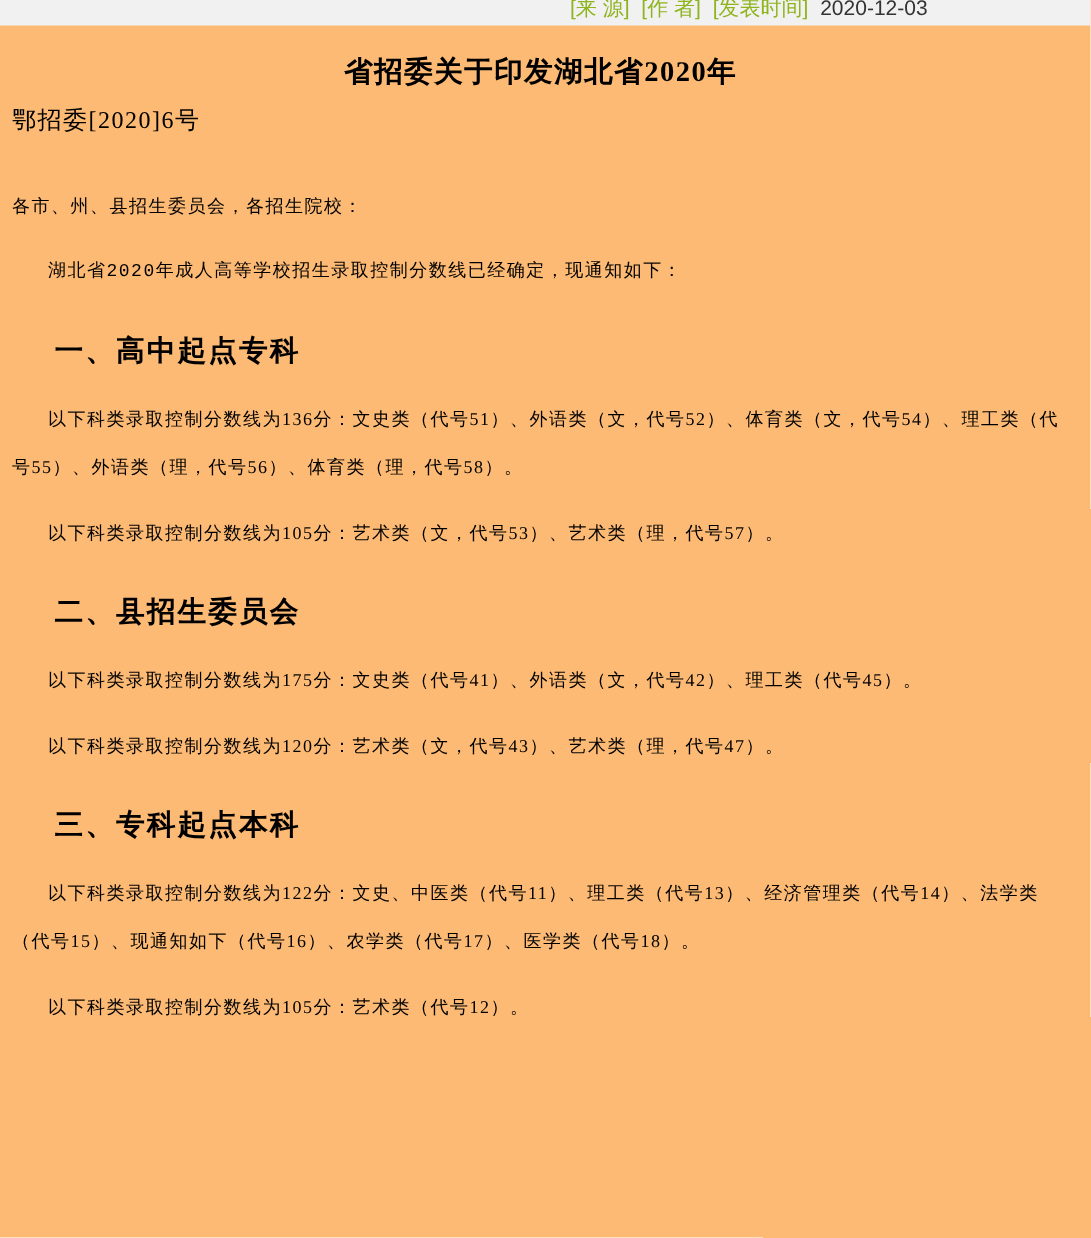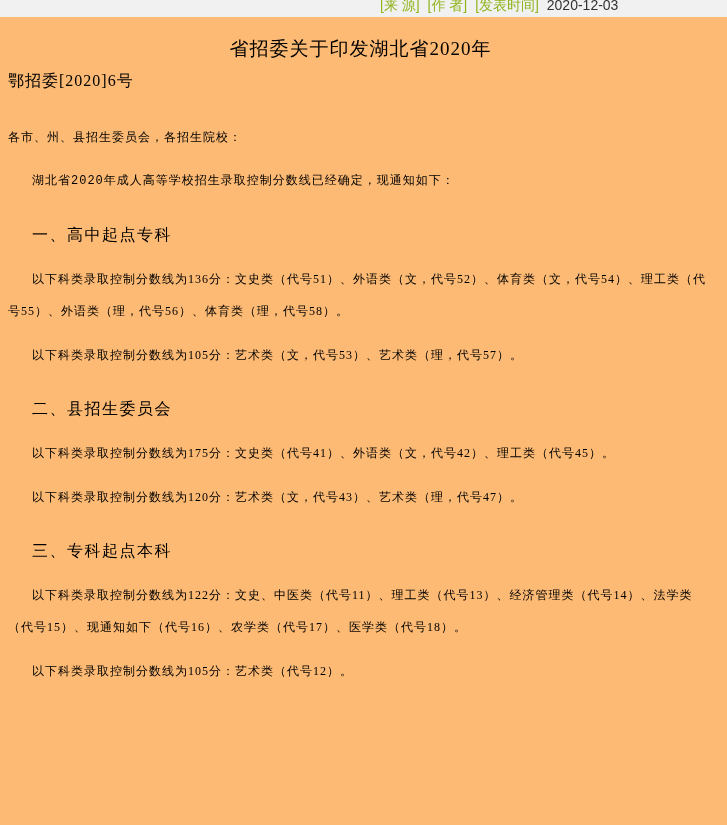--- a/index.html
+++ b/index.html
@@ -34,21 +34,21 @@
   }
   .meta-label { color: #8fb41e; margin-right: 4px; }
   .meta-date  { color: #333333; }
 
   .content {
     padding: 14px 14px 0 8px;
   }
   .doc-title {
     text-align: center;
     font-size: 19px;
-    font-weight: 400;
+    font-weight: 700;
     color: #000000;
     line-height: 27px;
     letter-spacing: 1px;
     margin-top: 4px;
   }
   .doc-number {
     text-align: left;
     font-size: 16px;
     color: #000000;
     line-height: 20px;
@@ -58,22 +58,22 @@
   .body-text p {
     font-size: 12px;
     line-height: 32px;
     color: #000000;
     letter-spacing: 1px;
     margin: 12px 0;
   }
   p.salutation { text-indent: 0; margin-top: 30px; }
   p.indent { text-indent: 2em; font-family: Liberation Mono, monospace; }
   .section-heading {
-    font-size: 16px;
-    font-weight: 400;
+    font-size: 19px;
+    font-weight: 700;
     color: #000000;
     line-height: 32px;
     letter-spacing: 1.5px;
     text-indent: 1.5em;
     margin: 22px 0 12px 0;
   }
   .section p { text-indent: 2em; }
 </style>
 </head>
 <body>

